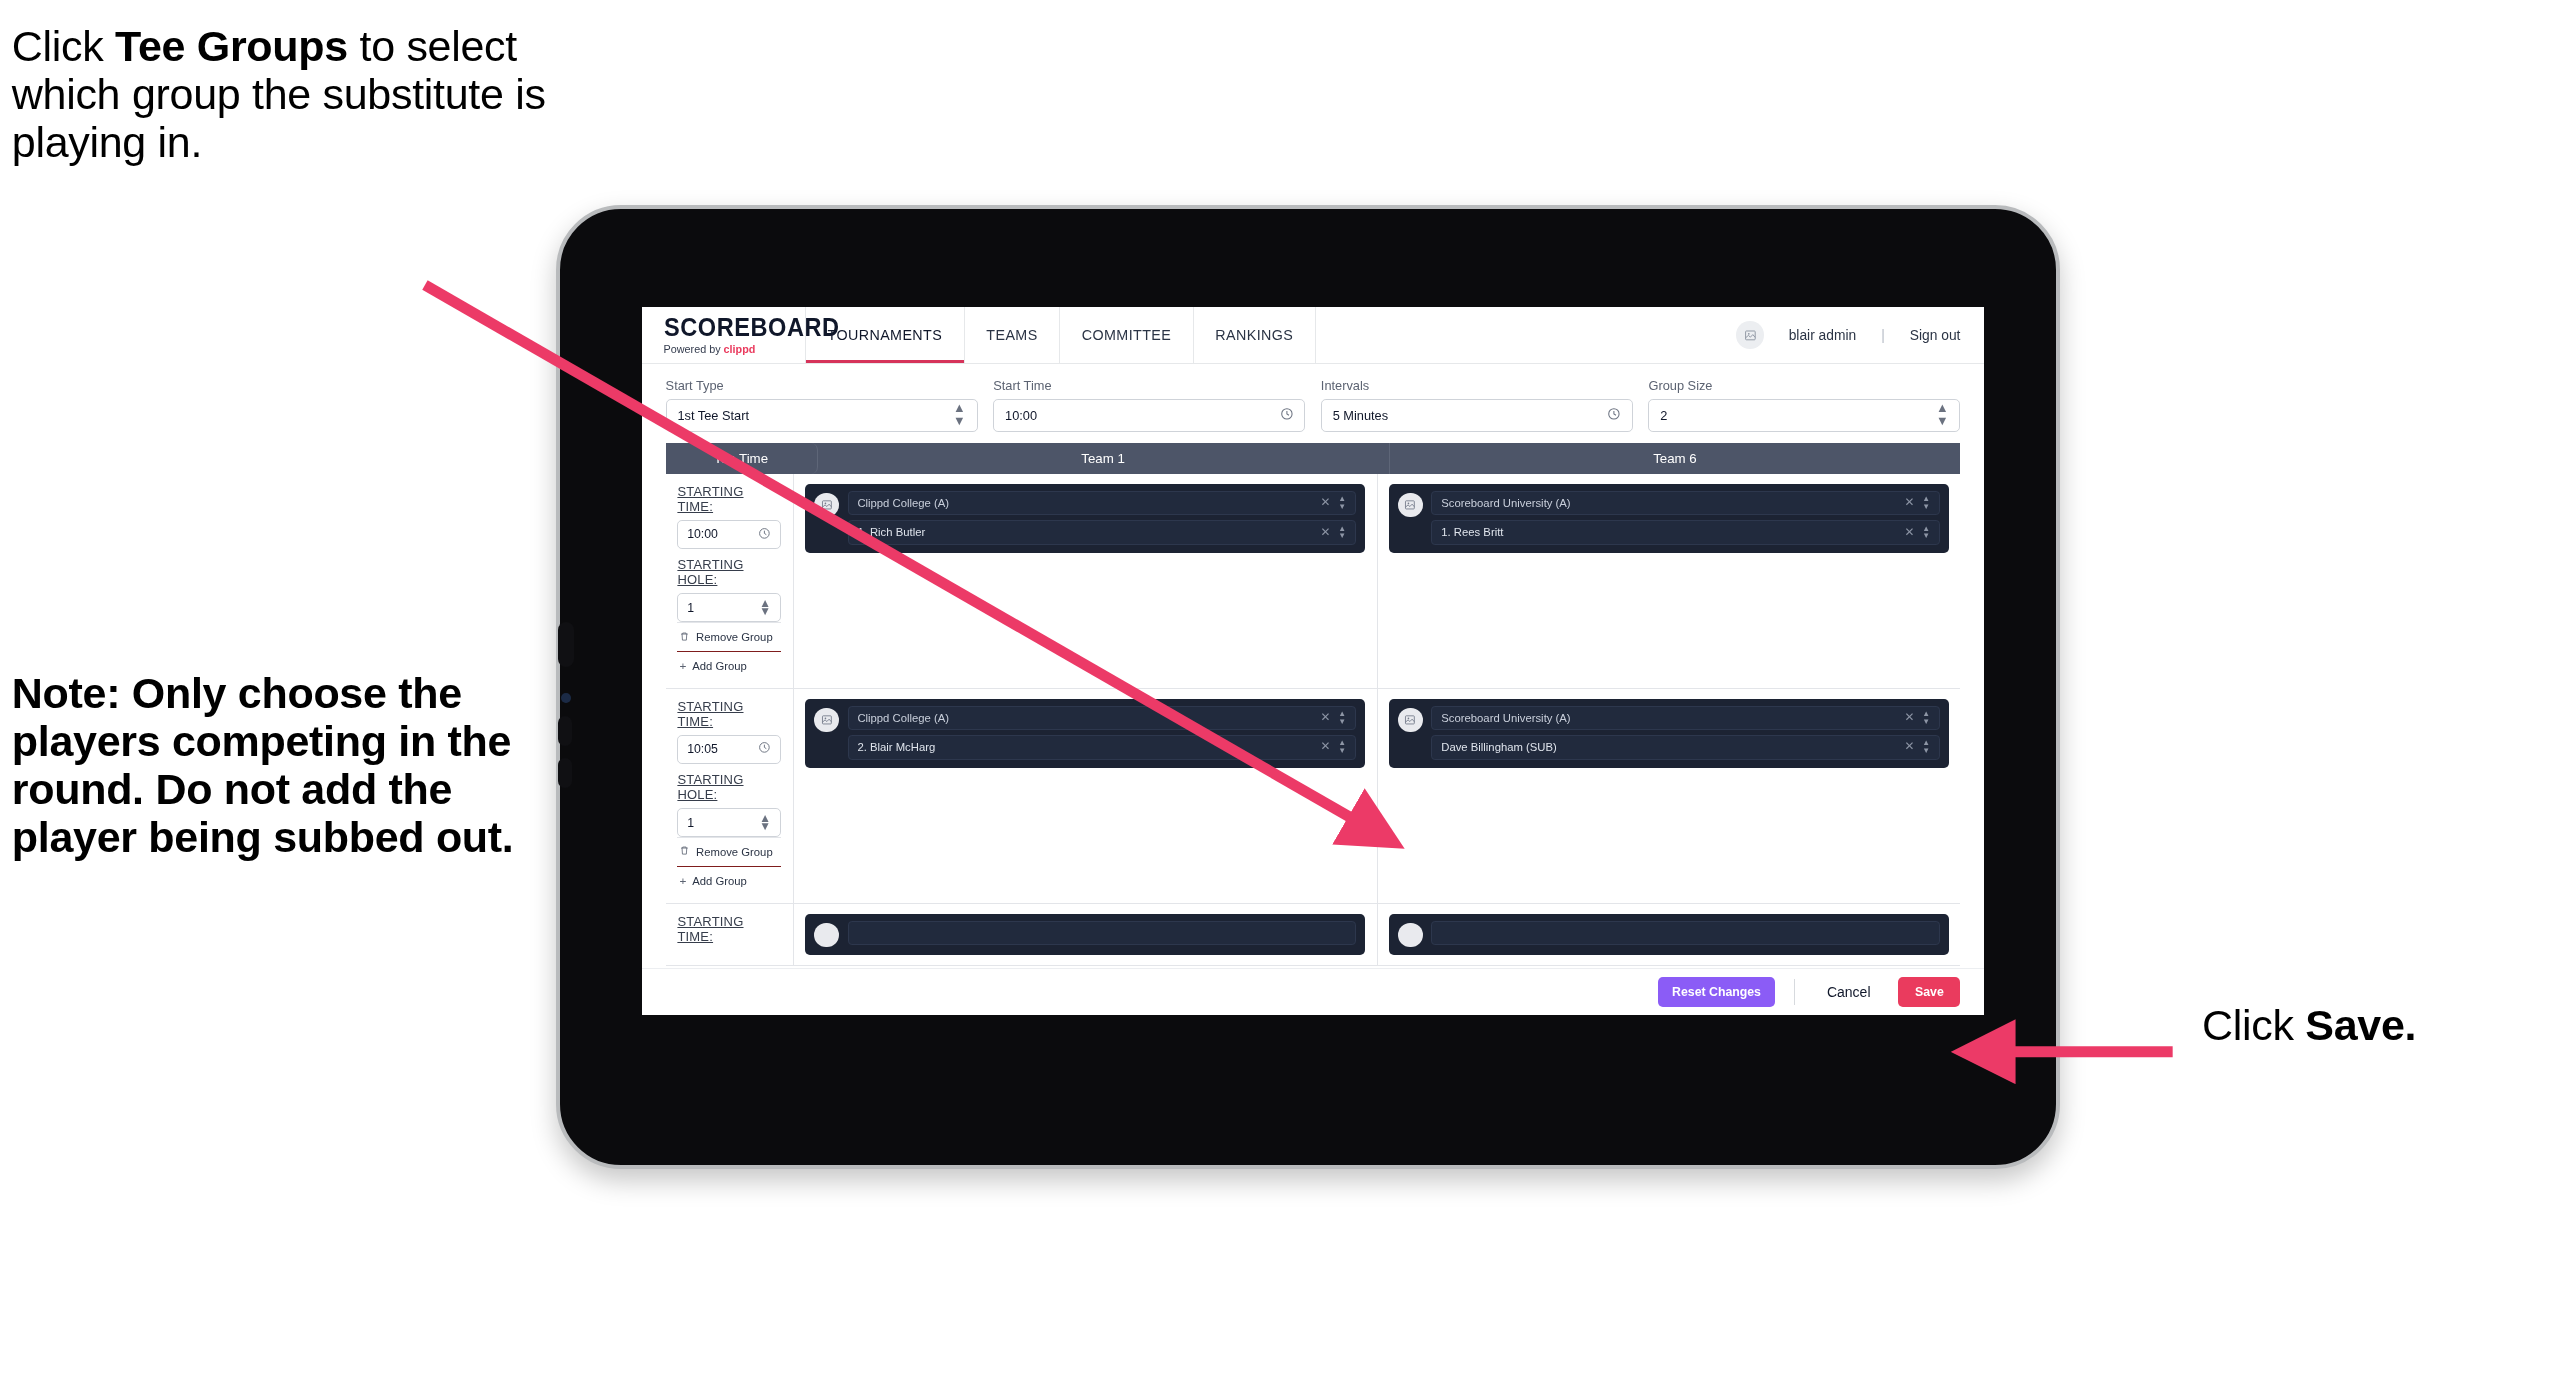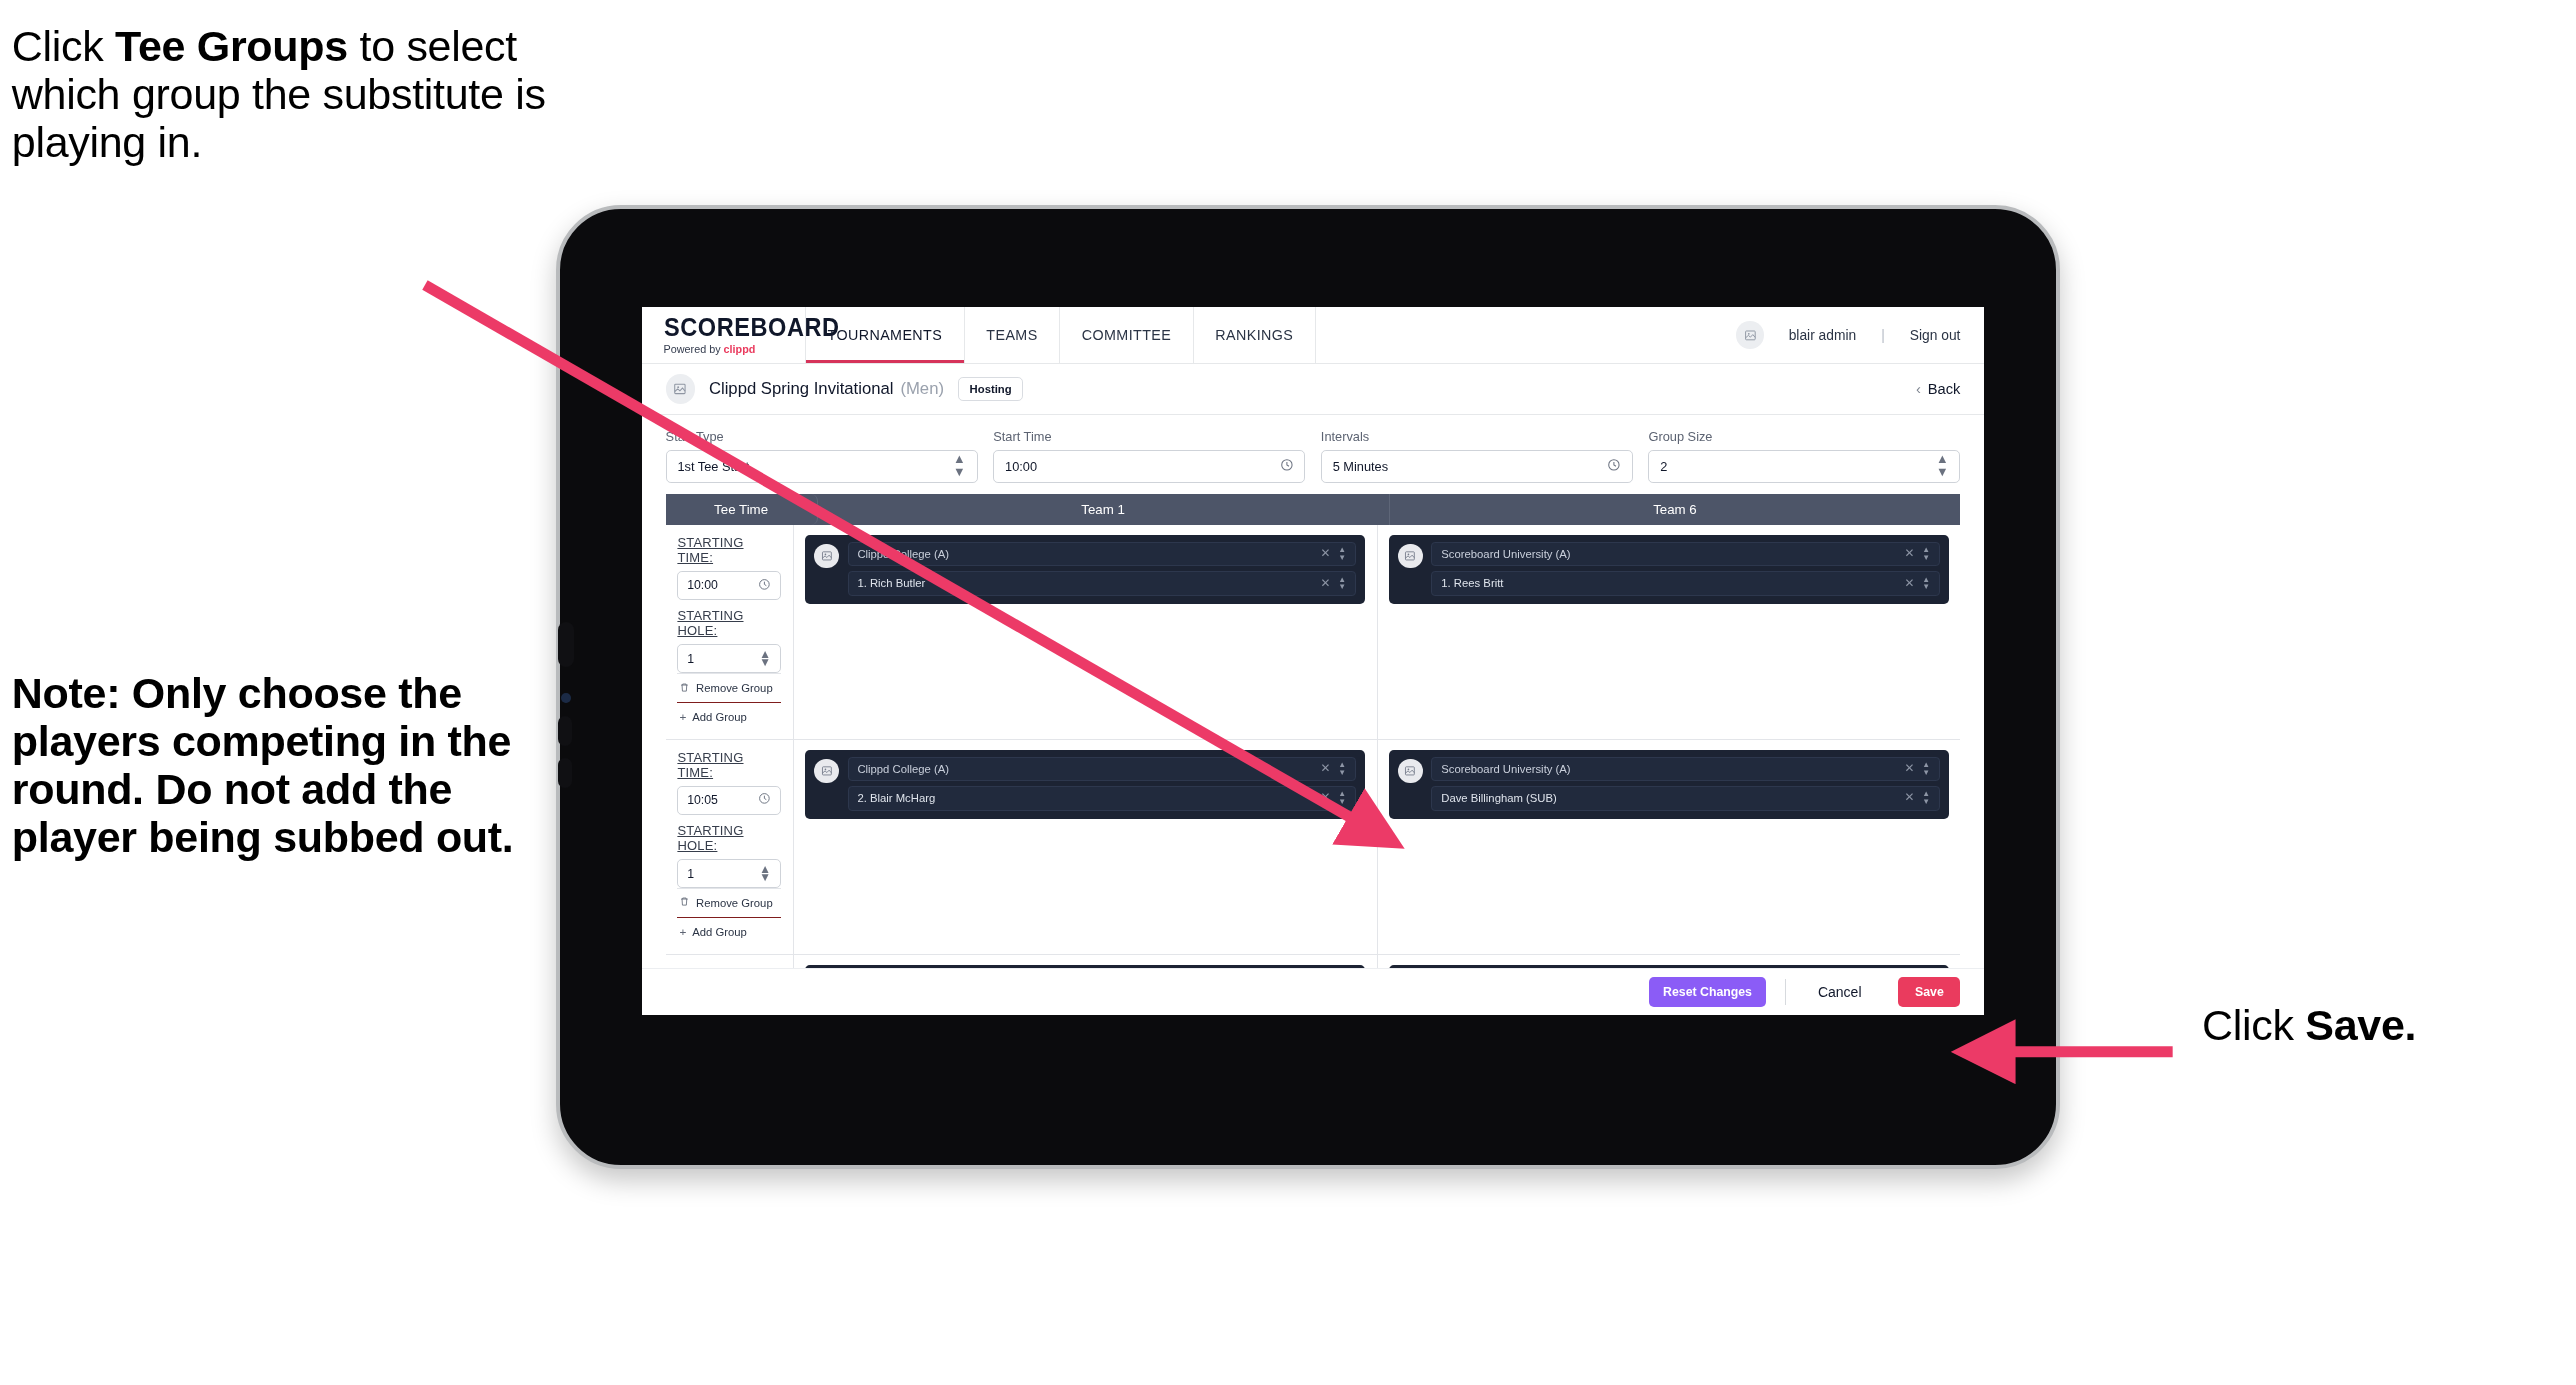--- a/index.html
+++ b/index.html
@@ -182,21 +182,21 @@
     display: flex; align-items: center; justify-content: flex-end; gap: 0; padding-right: 23.6px;
   }
   #reset-btn {
     background: #8b5cf6; color: #fff; font-size: 12.3px; font-weight: 600;
     border: none; border-radius: 4.9px; padding: 7.9px 13.8px; cursor: pointer;
   }
   #foot-div { width: 1px; height: 25.6px; background: #d7dade; margin: 0 19.7px; }
   #cancel-btn { font-size: 14px; color: #10172a; background: none; border: none; cursor: pointer; padding: 7.9px 11.8px; }
   #save-btn {
     background: #ea3b5e; color: #fff; font-size: 12.3px; font-weight: 600;
-    border: none; border-radius: 4.9px; padding: 7.9px 16.7px; margin-left: 25px; cursor: pointer;
+    border: none; border-radius: 4.9px; padding: 7.9px 16.7px; margin-left: 16px; cursor: pointer;
   }
 </style>
 </head>
 <body>
 
 <div id="canvas">
 
   <div class="anno" id="anno-top">
     <span>Click </span><b>Tee Groups</b><span> to select which group the substitute is playing in.</span>
   </div>
@@ -241,36 +241,20 @@
                 <path d="M2 11l3.5-3 2.5 2.2L11 7l3 3.5"></path>
                 <circle cx="6" cy="6" r="1.1" fill="currentColor" stroke="none"></circle>
               </svg>
           </div>
           <span>blair admin</span>
           <span class="sep">|</span>
           <span class="link">Sign out</span>
         </div>
       </div>
 
-      <div id="crumb-row">
-        <div class="avatar-circle">
-          <svg width="13.8" height="13.8" viewBox="0 0 16 16" fill="none" stroke="currentColor" stroke-width="1.2">
-              <rect x="2" y="2.5" width="12" height="11" rx="1"></rect>
-              <path d="M2 11l3.5-3 2.5 2.2L11 7l3 3.5"></path>
-              <circle cx="6" cy="6" r="1.1" fill="currentColor" stroke="none"></circle>
-            </svg>
-        </div>
-        <div id="crumb-title">Clippd Spring Invitational</div>
-        <div id="crumb-sub">(Men)</div>
-        <div id="hosting-badge">Hosting</div>
-        <div id="back-btn">
-          <span class="chev">‹</span>
-          <span>Back</span>
-        </div>
-      </div>
 
       <div id="controls">
         <div class="ctl">
           <div class="ctl-label">Start Type</div>
           <div class="ctl-field">
             <span class="val">1st Tee Start</span>
             <span class="stepper ic">
                 <span>▲</span>
                 <span>▼</span>
               </span>

